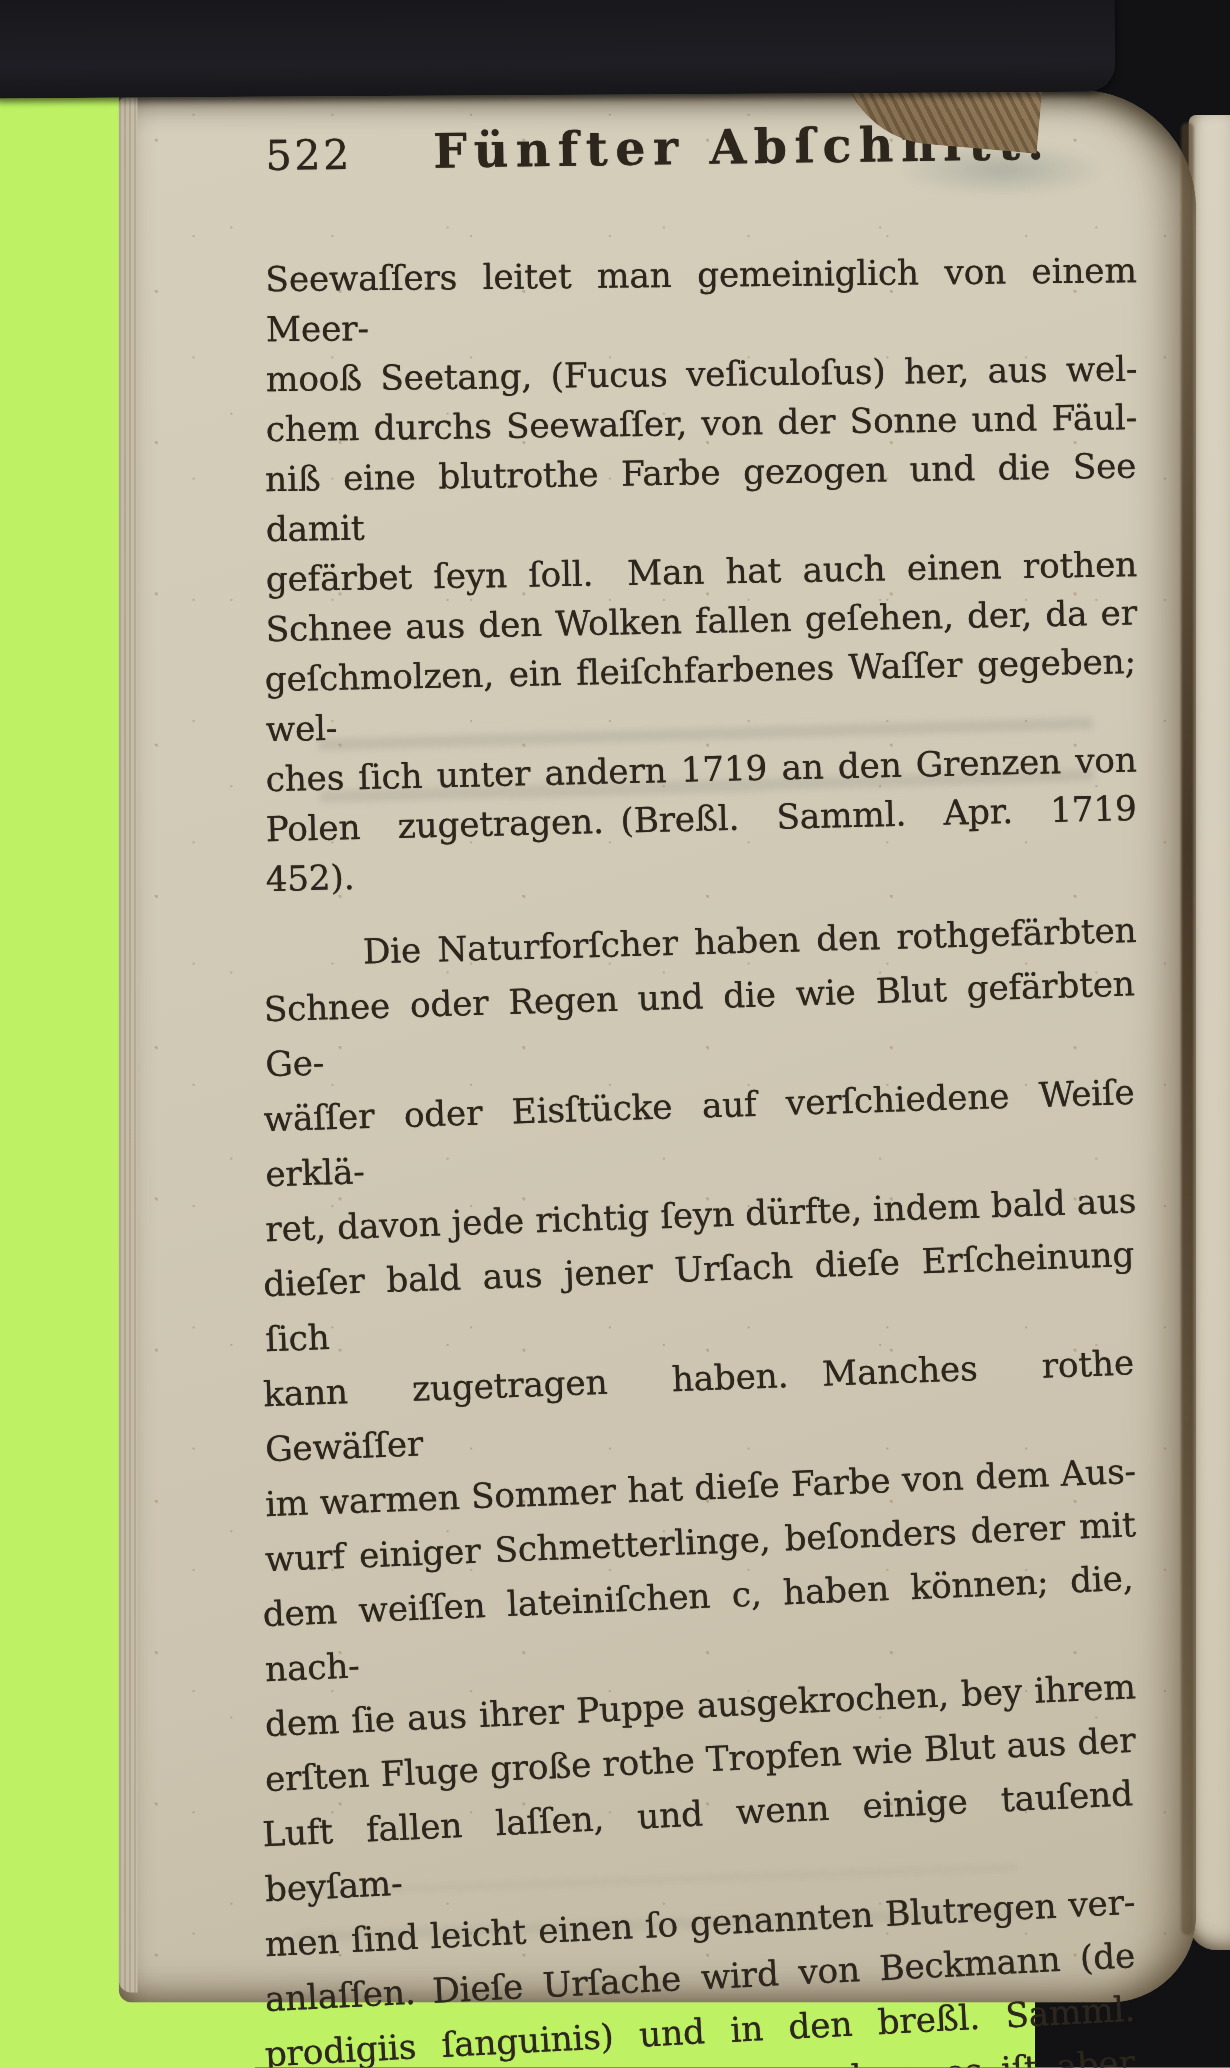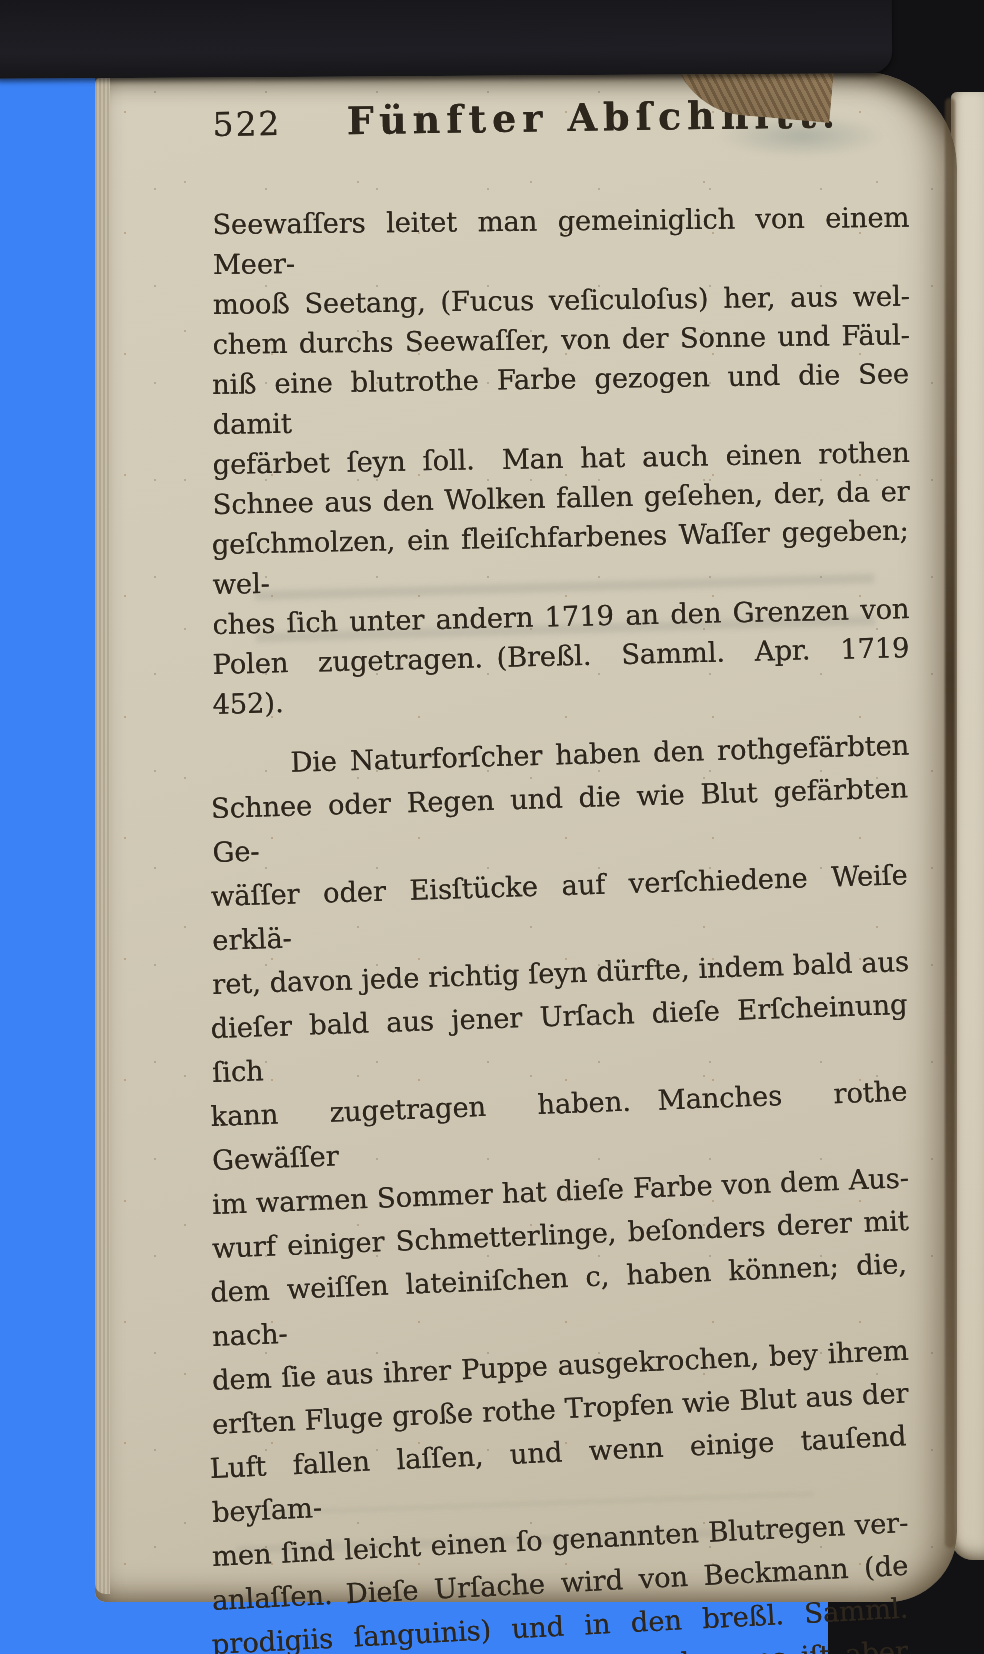--- a/index.html
+++ b/index.html
@@ -3,21 +3,21 @@
 <meta charset="utf-8">
 <title>Book page scan</title>
 <style>
   html,body{margin:0;padding:0;}
   body{
     width:984px;height:1654px;
     background:#121214;
     overflow:hidden;
     font-family:"DejaVu Serif","Liberation Serif",serif;
   }
-  .scan{position:relative;width:828px;height:1654px;background:#3b82f6;}
+  .scan{position:relative;width:828px;height:1654px;background:#bef264;}
 
   
   .page-next{
     position:absolute;left:951px;top:92px;width:33px;height:1468px;
     background:linear-gradient(180deg,#d9d2c0 0%,#d5cdba 60%,#cfc6b1 100%);
     border-radius:6px 0 0 22px;
     box-shadow:inset 8px 0 10px -5px rgba(70,52,30,.55), inset 0 -14px 16px -10px rgba(50,38,20,.6);
     z-index:2;
   }
   

